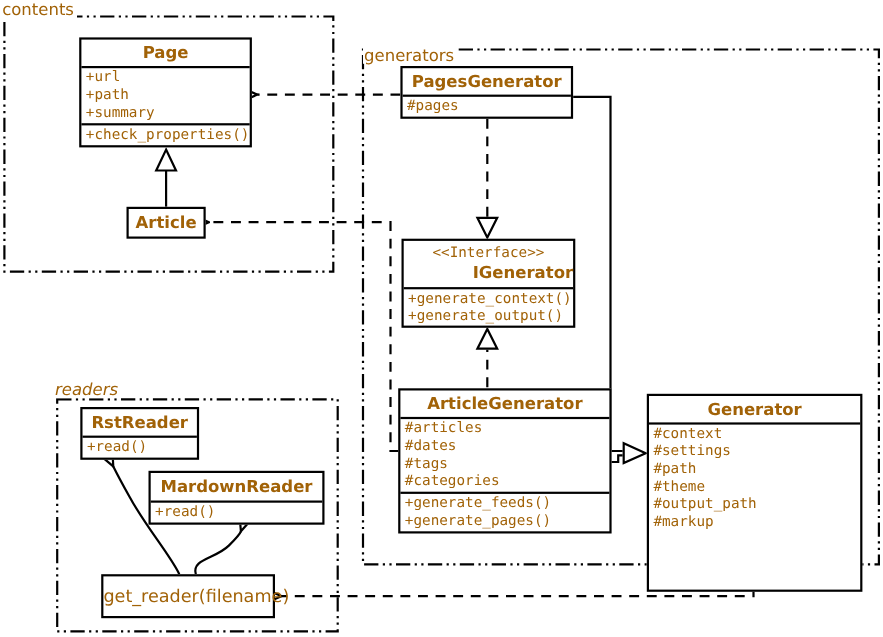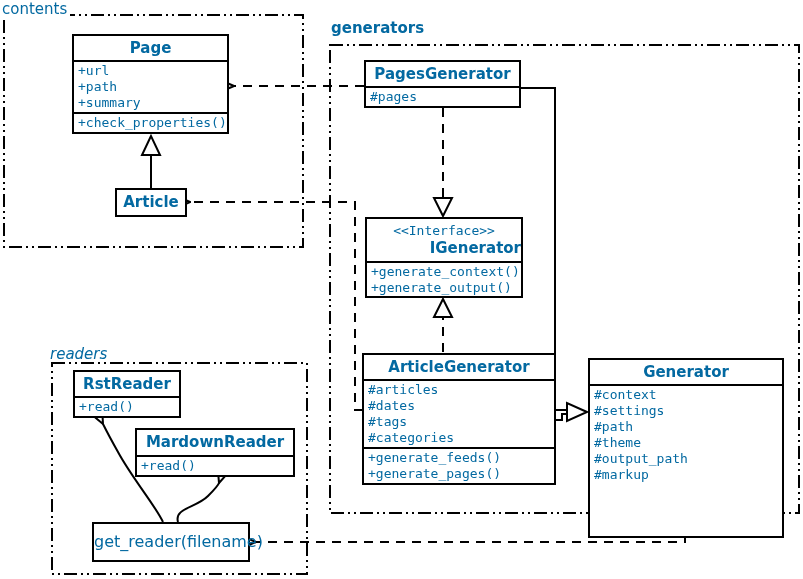--- a/index.html
+++ b/index.html
@@ -1,23 +1,23 @@
 <!DOCTYPE html>
 <html><head>
 <meta charset="utf-8">
 <style>
   html,body{margin:0;padding:0;background:#fff;}
   #canvas{position:relative;width:803px;height:579px;background:#fff;overflow:hidden;
-          font-family:"DejaVu Sans",sans-serif;color:#0369a1;}
+          font-family:"DejaVu Sans",sans-serif;color:#a16207;}
   #wires{position:absolute;left:0;top:0;width:803px;height:579px;}
 
   .pkg-label{position:absolute;background:#fff;font:15px "DejaVu Sans",sans-serif;
              padding:0 3px 0 1px;line-height:16px;}
   #lbl-contents{left:1px;top:1px;}
-  #lbl-generators{left:330px;top:20px;font-weight:bold;}
+  #lbl-generators{left:330px;top:42px;}
   #lbl-readers{left:49px;top:346px;font-style:italic;}
 
   .box{position:absolute;background:#fff;border:2px solid #000;box-sizing:border-box;}
   .title{font:bold 15px "DejaVu Sans",sans-serif;text-align:center;line-height:24px;
          white-space:nowrap;overflow:hidden;}
   .members{font:13px "DejaVu Sans Mono",monospace;line-height:16px;
            padding:1px 2px 1px 4px;border-top:2px solid #000;white-space:pre-line;
            overflow:hidden;}
   .stereo{font:13px "DejaVu Sans Mono",monospace;text-align:center;line-height:16px;padding-top:4px;}
   .title2{font:bold 15px "DejaVu Sans",sans-serif;text-align:right;line-height:19px;padding-bottom:3px;}

